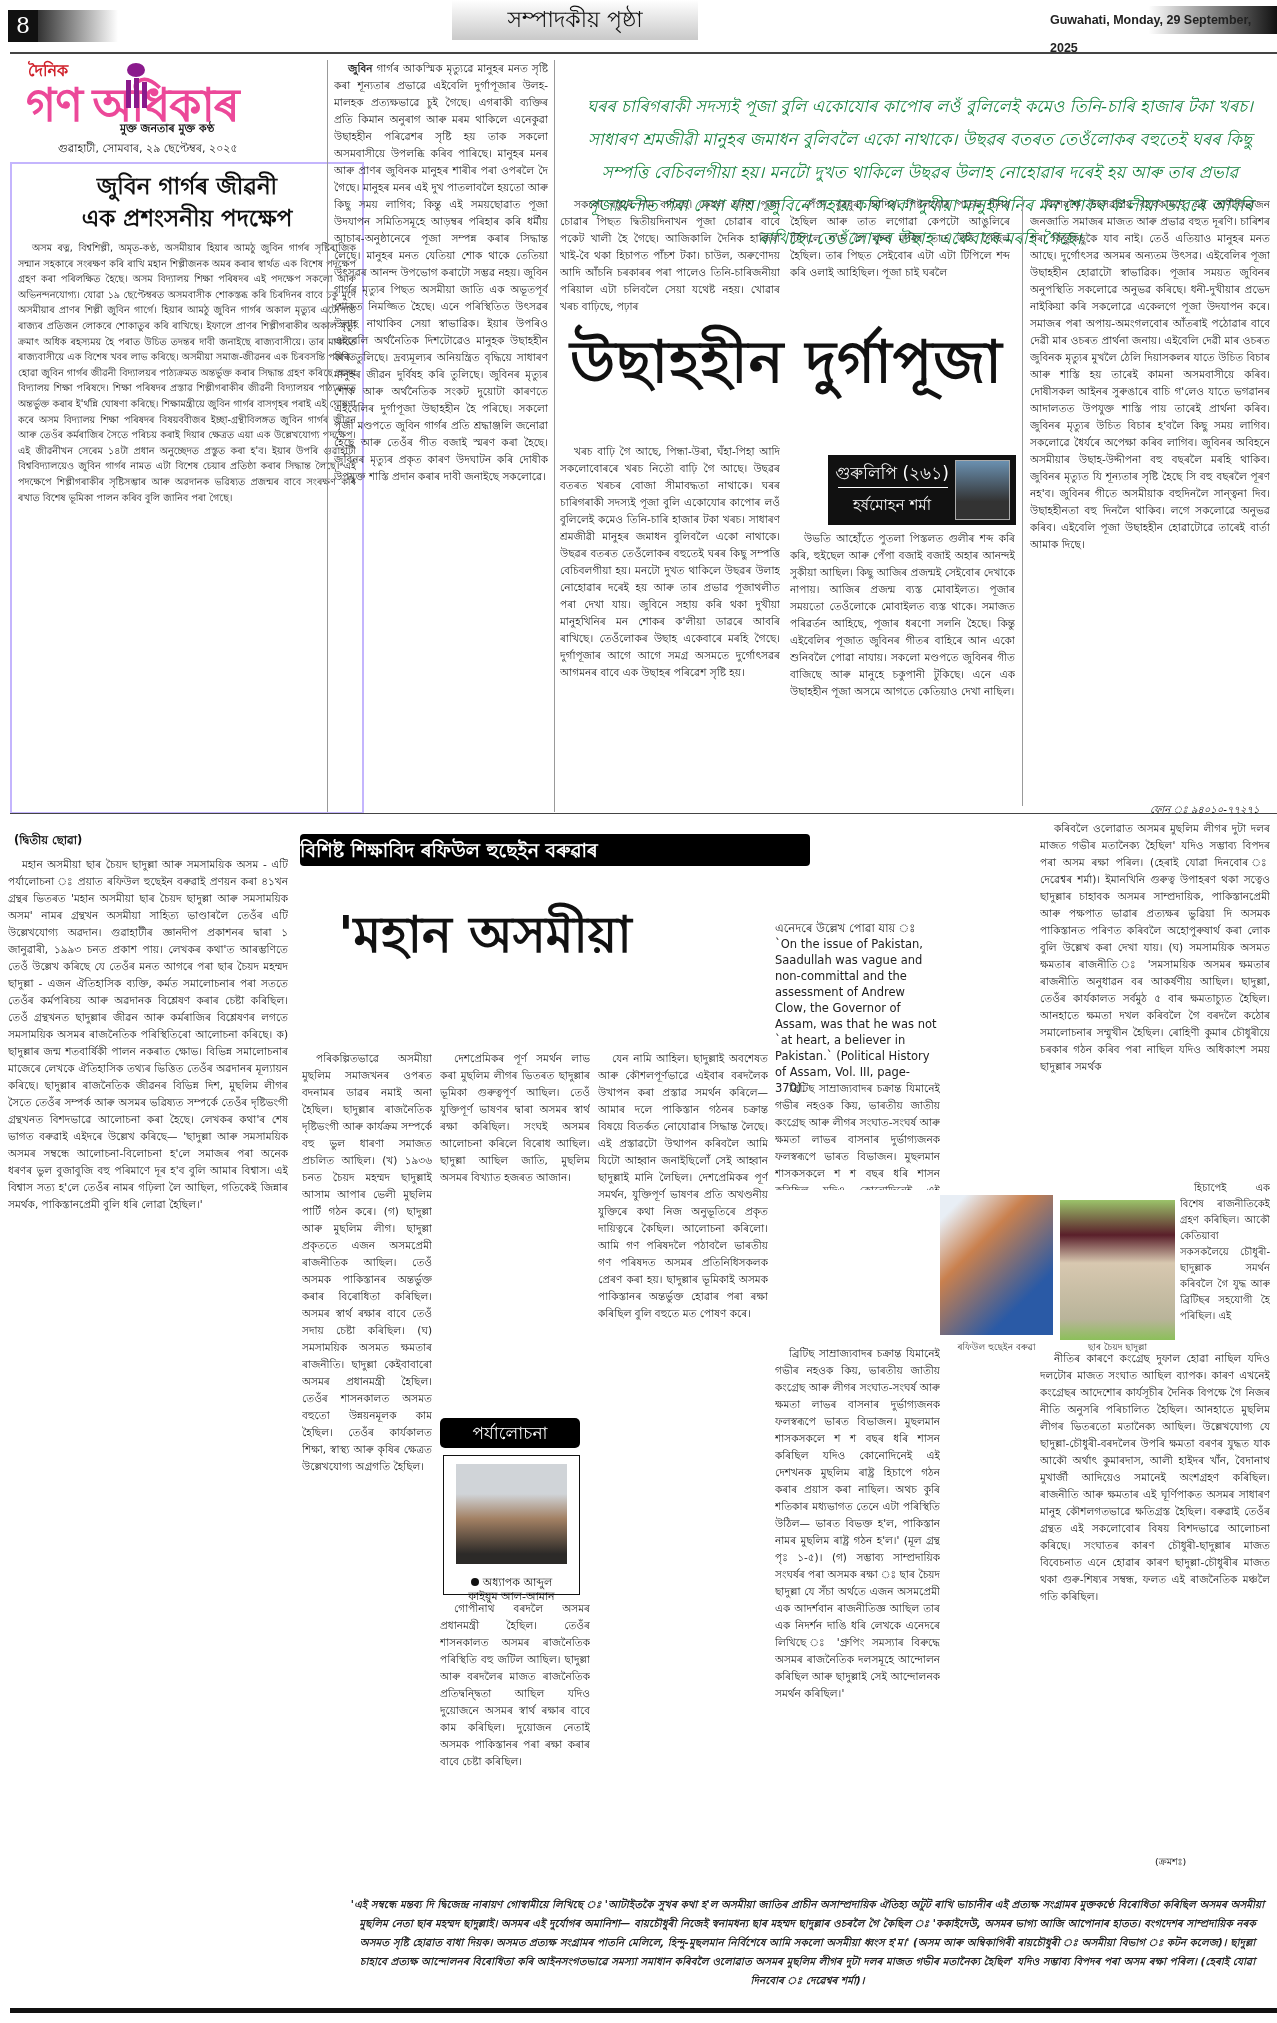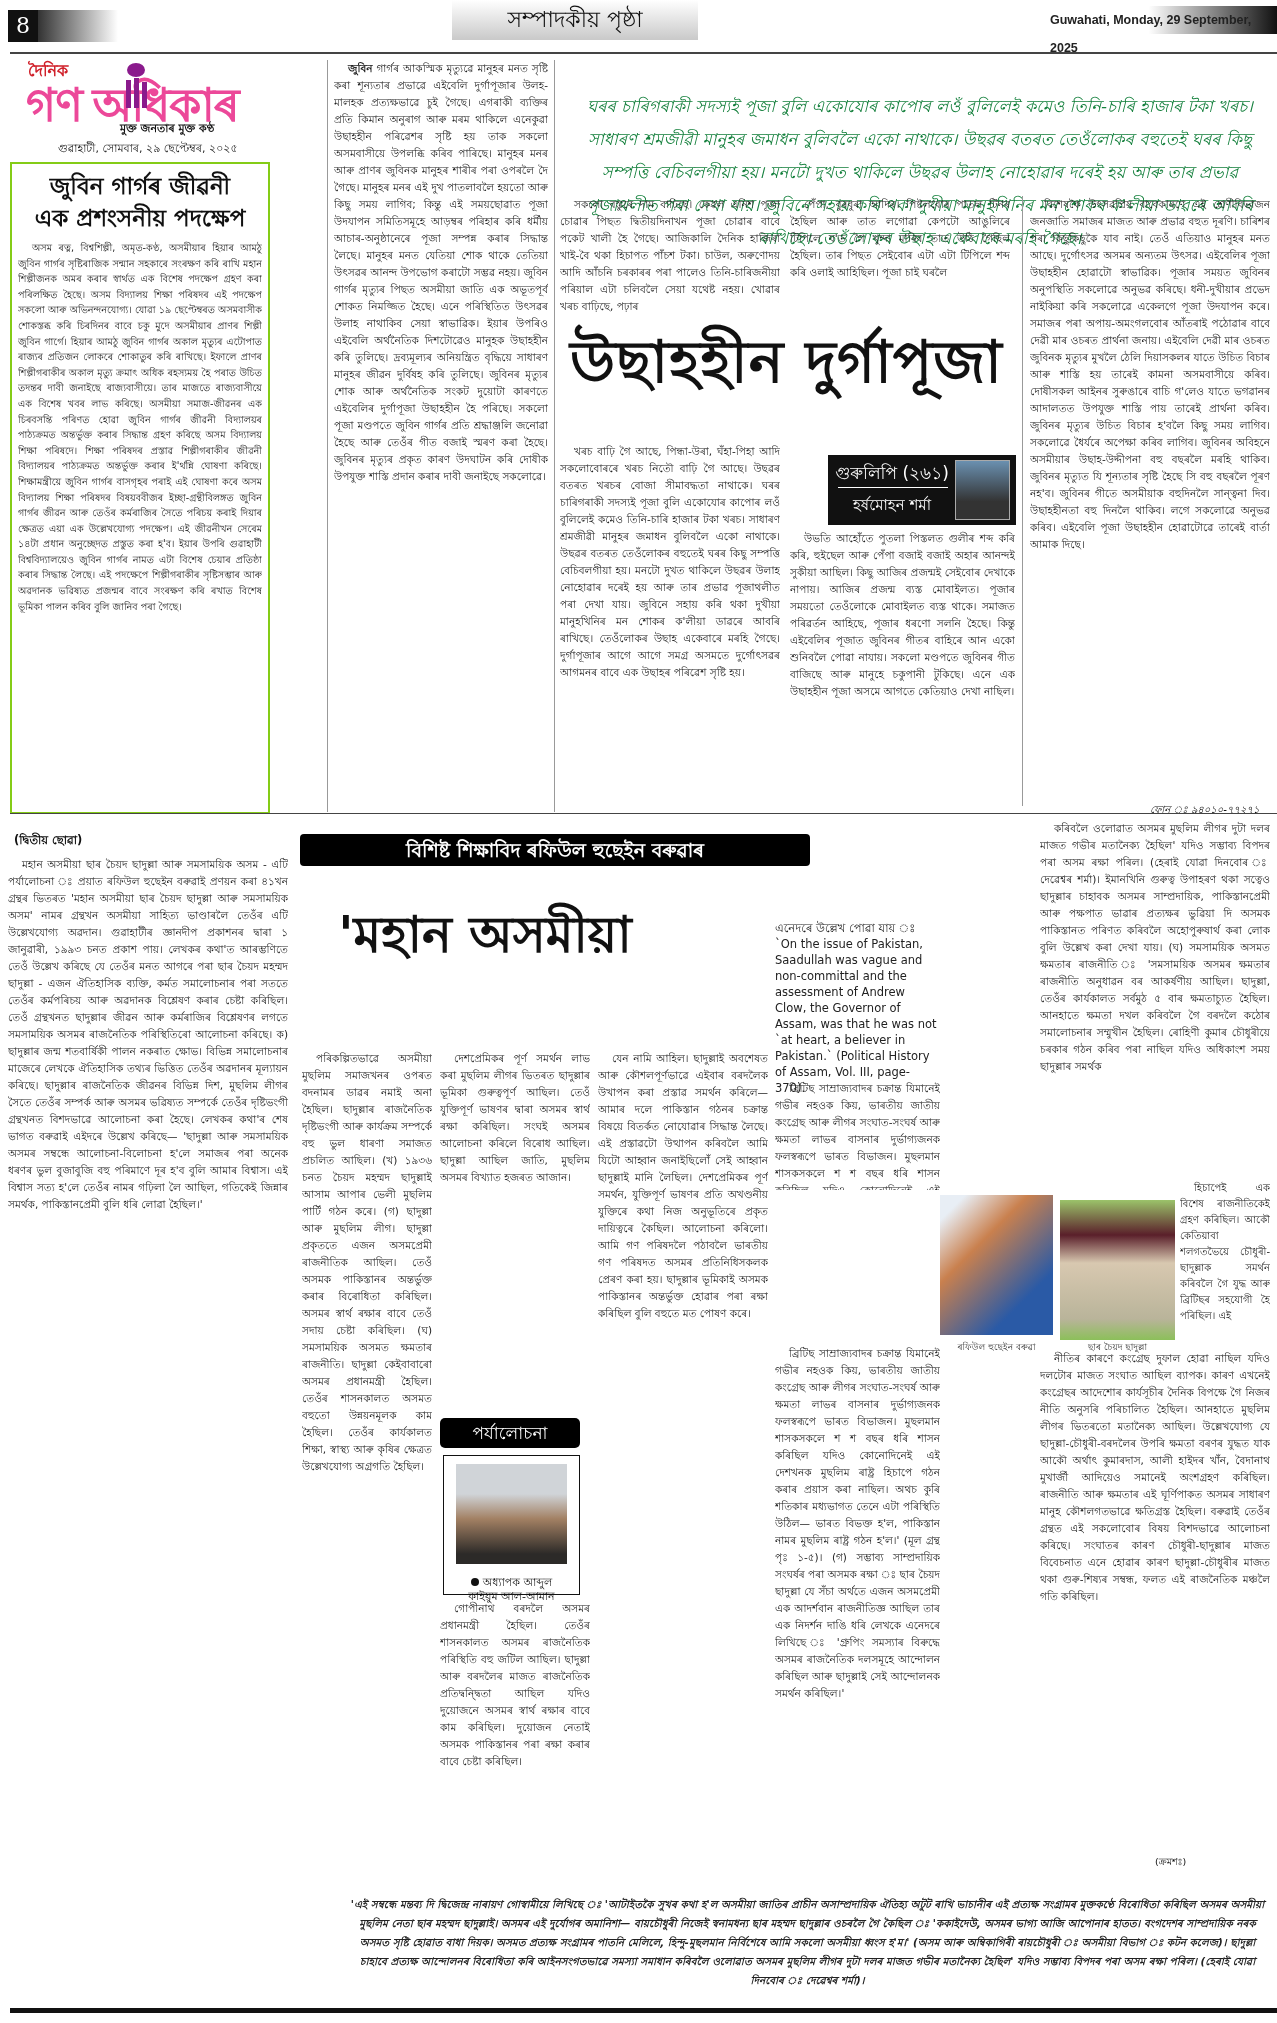--- a/index.html
+++ b/index.html
@@ -16,21 +16,21 @@
   #top-rule { left: 10px; top: 52px; width: 1267px; height: 2px; background: #444; }
 
   
   #mast-small { left: 28px; top: 58px; font-size: 16px; color: #d0202a; font-weight: bold; }
   #mast-big { left: 26px; top: 70px; font-size: 46px; font-weight: 900; color: #ec4899; letter-spacing: -1px; font-family: Liberation Serif, serif; }
   #mast-logo { left: 120px; top: 62px; width: 32px; height: 48px; }
   #mast-tag { left: 120px; top: 120px; font-size: 11px; font-weight: bold; color: #111; }
   #mast-date { left: 58px; top: 140px; font-size: 11px; color: #222; }
 
   
-  #left-box { left: 10px; top: 162px; width: 260px; height: 652px; border: 2px solid #84cc16; padding: 6px; }
+  #left-box { left: 10px; top: 162px; width: 354px; height: 652px; border: 2px solid #c4b5fd; padding: 6px; }
   #left-box h2 { font-size: 23px; line-height: 32px; text-align: center; font-weight: bold; font-family: "DejaVu Serif", serif; }
   #left-box .txt { margin-top: 6px; font-size: 9.6px; line-height: 15.6px; height: 540px; }
 
   
   #col2 { left: 334px; top: 60px; width: 214px; height: 712px; }
   .col-divider { width: 1px; background: #999; }
 
   
   #ed-lead { left: 575px; top: 90px; width: 690px; font-size: 16.5px; line-height: 33px; font-style: italic; text-align: center; color: #15803d; }
   #ed-col1 { left: 560px; top: 196px; width: 220px; height: 120px; }
@@ -42,21 +42,21 @@
   #ed-byline-box { left: 828px; top: 455px; width: 188px; height: 70px; background: #111; }
   #ed-byline-series { left: 832px; top: 460px; width: 120px; color: #fff; font-size: 17px; text-align: center; }
   #ed-byline-rule { left: 838px; top: 487px; width: 110px; height: 1px; background: #fff; }
   #ed-byline-author { left: 832px; top: 493px; width: 120px; color: #fff; font-size: 15px; text-align: center; }
   #ed-photo { left: 955px; top: 460px; width: 55px; height: 60px; background: linear-gradient(#6a90b0, #333 70%); border: 1px solid #aaa; }
   #ed-phone { left: 1150px; top: 802px; font-size: 10px; font-style: italic; }
 
   
   #mid-rule { left: 10px; top: 813px; width: 1267px; height: 1px; background: #444; }
   #ft-part { left: 14px; top: 832px; font-size: 11.5px; font-weight: bold; }
-  #ft-banner { left: 300px; top: 834px; width: 510px; height: 32px; background: #000; border-radius: 4px; color: #fff; font-size: 19px; line-height: 32px; text-align: center; font-weight: bold; }
+  #ft-banner { left: 300px; top: 834px; width: 510px; height: 32px; background: #000; border-radius: 4px; color: #fff; font-size: 19px; line-height: 32px; text-align: left; font-weight: bold; }
   #ft-head1 { left: 305px; top: 900px; width: 360px; font-size: 50px; font-weight: 900; font-family: "DejaVu Serif", serif; line-height: 70px; text-align: center; }
   #ft-col1 { left: 8px; top: 850px; width: 280px; height: 1020px; }
   #ft-col-en { left: 775px; top: 920px; width: 162px; font-family: "DejaVu Sans", sans-serif; font-size: 11.5px; line-height: 16px; color: #222; }
   #ft-col2 { left: 302px; top: 1050px; width: 130px; height: 820px; }
   #ft-col3 { left: 440px; top: 1050px; width: 150px; height: 240px; }
   #ft-col4 { left: 598px; top: 1050px; width: 170px; height: 820px; }
   #ft-col5 { left: 775px; top: 1070px; width: 165px; height: 800px; }
   #ft-col6 { left: 1040px; top: 820px; width: 230px; height: 310px; }
   #ft-col6b { left: 1180px; top: 1180px; width: 90px; height: 160px; font-size: 10px; line-height: 16px; }
   #ft-col6c { left: 1040px; top: 1350px; width: 230px; height: 520px; }
@@ -170,20 +170,20 @@
     <p>ব্ৰিটিছ সাম্ৰাজ্যবাদৰ চক্ৰান্ত যিমানেই গভীৰ নহওক কিয়, ভাৰতীয় জাতীয় কংগ্ৰেছ আৰু লীগৰ সংঘাত-সংঘৰ্ষ আৰু ক্ষমতা লাভৰ বাসনাৰ দুৰ্ভাগ্যজনক ফলস্বৰূপে ভাৰত বিভাজন। মুছলমান শাসকসকলে শ শ বছৰ ধৰি শাসন কৰিছিল যদিও কোনোদিনেই এই দেশখনক মুছলিম ৰাষ্ট্ৰ হিচাপে গঠন কৰাৰ প্ৰয়াস কৰা নাছিল। অথচ কুৰি শতিকাৰ মধ্যভাগত তেনে এটা পৰিস্থিতি উঠিল— ভাৰত বিভক্ত হ'ল, পাকিস্তান নামৰ মুছলিম ৰাষ্ট্ৰ গঠন হ'ল।' (মূল গ্ৰন্থ পৃঃ ১-৫)। (গ) সম্ভাব্য সাম্প্ৰদায়িক সংঘৰ্ষৰ পৰা অসমক ৰক্ষা ঃ ছাৰ চৈয়দ ছাদুল্লা যে সঁচা অৰ্থতে এজন অসমপ্ৰেমী এক আদৰ্শবান ৰাজনীতিজ্ঞ আছিল তাৰ এক নিদৰ্শন দাঙি ধৰি লেখকে এনেদৰে লিখিছে ঃ 'গ্ৰুপিং সমস্যাৰ বিৰুদ্ধে অসমৰ ৰাজনৈতিক দলসমূহে আন্দোলন কৰিছিল আৰু ছাদুল্লাই সেই আন্দোলনক সমৰ্থন কৰিছিল।'</p>
   </div>
 <div class="abs" id="ft-photo1"></div>
 <div class="abs" id="ft-photo2"></div>
 <div class="abs" id="ft-cap1">ৰফিউল হুছেইন বৰুৱা</div>
 <div class="abs" id="ft-cap2">ছাৰ চৈয়দ ছাদুল্লা</div>
 <div class="abs txt" id="ft-col6">
     <p>কৰিবলৈ ওলোৱাত অসমৰ মুছলিম লীগৰ দুটা দলৰ মাজত গভীৰ মতানৈক্য হৈছিল' যদিও সম্ভাব্য বিপদৰ পৰা অসম ৰক্ষা পৰিল। (হেৰাই যোৱা দিনবোৰ ঃ দেৱেশ্বৰ শৰ্মা)। ইমানখিনি গুৰুত্ব উপাহৰণ থকা সত্বেও ছাদুল্লাৰ চাহাবক অসমৰ সাম্প্ৰদায়িক, পাকিস্তানপ্ৰেমী আৰু পক্ষপাত ভাৱাৰ প্ৰত্যক্ষৰ ভুৱিয়া দি অসমক পাকিস্তানত পৰিণত কৰিবলৈ অহোপুৰুষাৰ্থ কৰা লোক বুলি উল্লেখ কৰা দেখা যায়। (ঘ) সমসাময়িক অসমত ক্ষমতাৰ ৰাজনীতি ঃ 'সমসাময়িক অসমৰ ক্ষমতাৰ ৰাজনীতি অনুধাৱন বৰ আকৰ্ষণীয় আছিল। ছাদুল্লা, তেওঁৰ কাৰ্যকালত সৰ্বমুঠ ৫ বাৰ ক্ষমতাচ্যুত হৈছিল। আনহাতে ক্ষমতা দখল কৰিবলৈ গৈ বৰদলৈ কঠোৰ সমালোচনাৰ সম্মুখীন হৈছিল। ৰোহিণী কুমাৰ চৌধুৰীয়ে চৰকাৰ গঠন কৰিব পৰা নাছিল যদিও অধিকাংশ সময় ছাদুল্লাৰ সমৰ্থক</p>
   </div>
 <div class="abs txt" id="ft-col6b">
-    <p>হিচাপেই এক বিশেষ ৰাজনীতিকেই গ্ৰহণ কৰিছিল। আকৌ কেতিয়াবা শলগতভৈয়ে চৌধুৰী-ছাদুল্লাক সমৰ্থন কৰিবলৈ গৈ যুদ্ধ আৰু ব্ৰিটিছৰ সহযোগী হৈ পৰিছিল। এই</p>
+    <p>হিচাপেই এক বিশেষ ৰাজনীতিকেই গ্ৰহণ কৰিছিল। আকৌ কেতিয়াবা সকসকলৈয়ে চৌধুৰী-ছাদুল্লাক সমৰ্থন কৰিবলৈ গৈ যুদ্ধ আৰু ব্ৰিটিছৰ সহযোগী হৈ পৰিছিল। এই</p>
   </div>
 <div class="abs txt" id="ft-col6c">
     <p>নীতিৰ কাৰণে কংগ্ৰেছ দুফাল হোৱা নাছিল যদিও দলটোৰ মাজত সংঘাত আছিল ব্যাপক। কাৰণ এখনেই কংগ্ৰেছৰ আদেশোৰ কাৰ্যসূচীৰ দৈনিক বিপক্ষে গৈ নিজৰ নীতি অনুসৰি পৰিচালিত হৈছিল। আনহাতে মুছলিম লীগৰ ভিতৰতো মতানৈক্য আছিল। উল্লেখযোগ্য যে ছাদুল্লা-চৌধুৰী-বৰদলৈৰ উপৰি ক্ষমতা বৰণৰ যুদ্ধত যাক আকৌ অৰ্থাৎ কুমাৰদাস, আলী হাইদৰ খাঁন, বৈদানাথ মুখাৰ্জী আদিয়েও সমানেই অংশগ্ৰহণ কৰিছিল। ৰাজনীতি আৰু ক্ষমতাৰ এই ঘূৰ্ণিপাকত অসমৰ সাধাৰণ মানুহ কৌশলগতভাৱে ক্ষতিগ্ৰস্ত হৈছিল। বৰুৱাই তেওঁৰ গ্ৰন্থত এই সকলোবোৰ বিষয় বিশদভাৱে আলোচনা কৰিছে। সংঘাতৰ কাৰণ চৌধুৰী-ছাদুল্লাৰ মাজত বিবেচনাত এনে হোৱাৰ কাৰণ ছাদুল্লা-চৌধুৰীৰ মাজত থকা গুৰু-শিষ্যৰ সম্বন্ধ, ফলত এই ৰাজনৈতিক মঞ্চলৈ গতি কৰিছিল।</p>
   </div>
 <div class="abs" id="ft-cont">(ক্ৰমশঃ)</div>
 <div class="abs" id="quote-block">'এই সম্বন্ধে মন্তব্য দি দ্বিজেন্দ্ৰ নাৰায়ণ গোস্বামীয়ে লিখিছে ঃ 'আটাইতকৈ সুখৰ কথা হ'ল অসমীয়া জাতিৰ প্ৰাচীন অসাম্প্ৰদায়িক ঐতিহ্য অটুট ৰাখি ভাচানীৰ এই প্ৰত্যক্ষ সংগ্ৰামৰ মুক্তকণ্ঠে বিৰোধিতা কৰিছিল অসমৰ অসমীয়া মুছলিম নেতা ছাৰ মহম্মদ ছাদুল্লাই। অসমৰ এই দুৰ্যোগৰ অমানিশা— বায়চৌধুৰী নিজেই স্বনামধন্য ছাৰ মহম্মদ ছাদুল্লাৰ ওচৰলৈ গৈ কৈছিল ঃ 'ককাইদেউ, অসমৰ ভাগ্য আজি আপোনাৰ হাতত। বংগদেশৰ সাম্প্ৰদায়িক নৰক অসমত সৃষ্টি হোৱাত বাধা দিয়ক। অসমত প্ৰত্যক্ষ সংগ্ৰামৰ পাতনি মেলিলে, হিন্দু-মুছলমান নিৰ্বিশেষে আমি সকলো অসমীয়া ধ্বংস হ'ম।' (অসম আৰু অম্বিকাগিৰী ৰায়চৌধুৰী ঃ অসমীয়া বিভাগ ঃ কটন কলেজ)। ছাদুল্লা চাহাবে প্ৰত্যক্ষ আন্দোলনৰ বিৰোধিতা কৰি আইনসংগতভাৱে সমস্যা সমাধান কৰিবলৈ ওলোৱাত অসমৰ মুছলিম লীগৰ দুটা দলৰ মাজত গভীৰ মতানৈক্য হৈছিল' যদিও সম্ভাব্য বিপদৰ পৰা অসম ৰক্ষা পৰিল। (হেৰাই যোৱা দিনবোৰ ঃ দেৱেশ্বৰ শৰ্মা)।</div>
 <div class="abs" id="bottom-rule"></div>
 
 </body></html>

